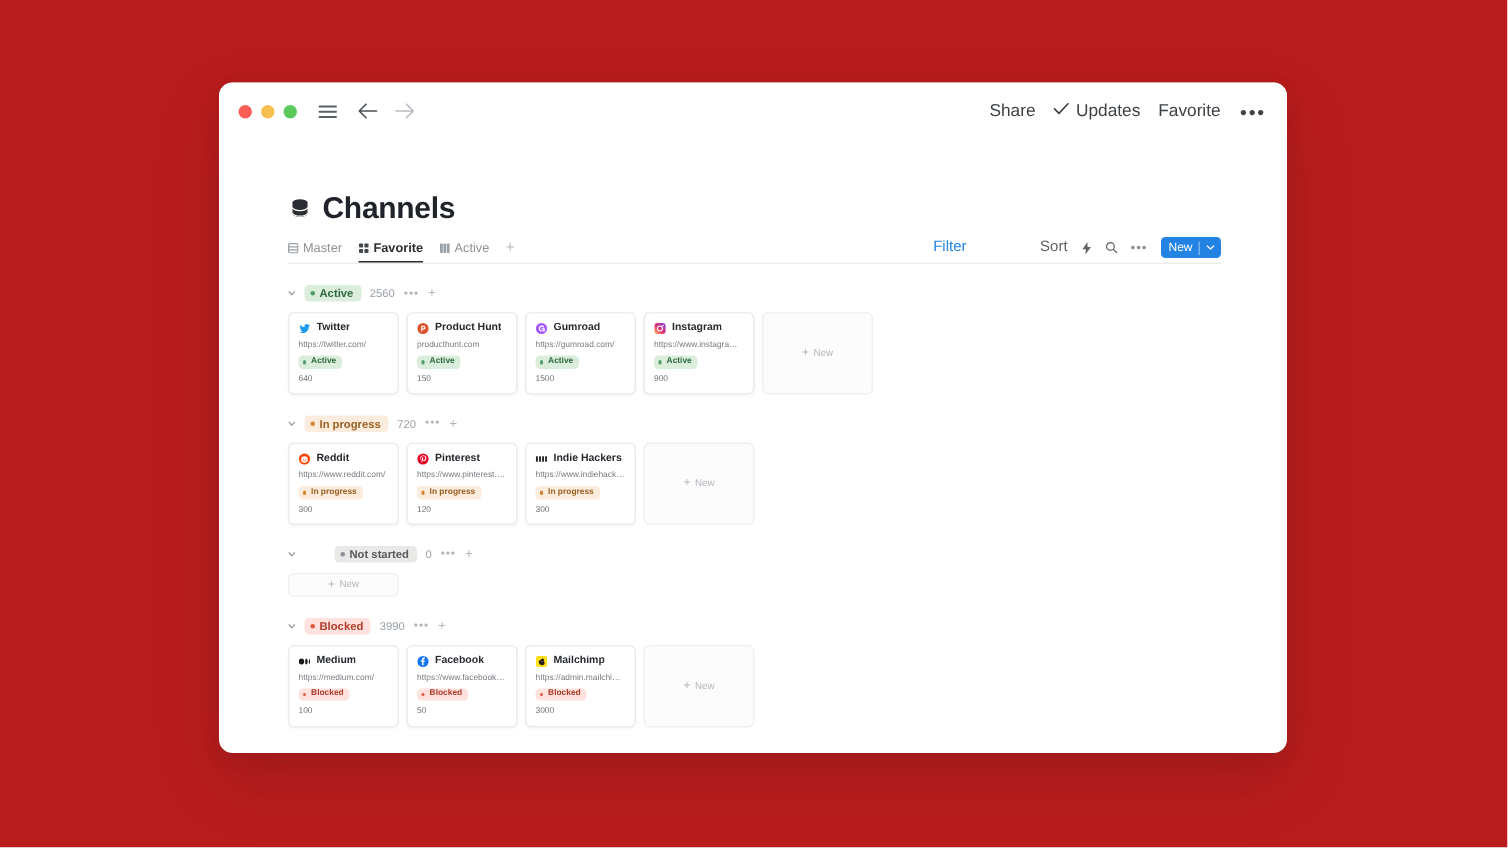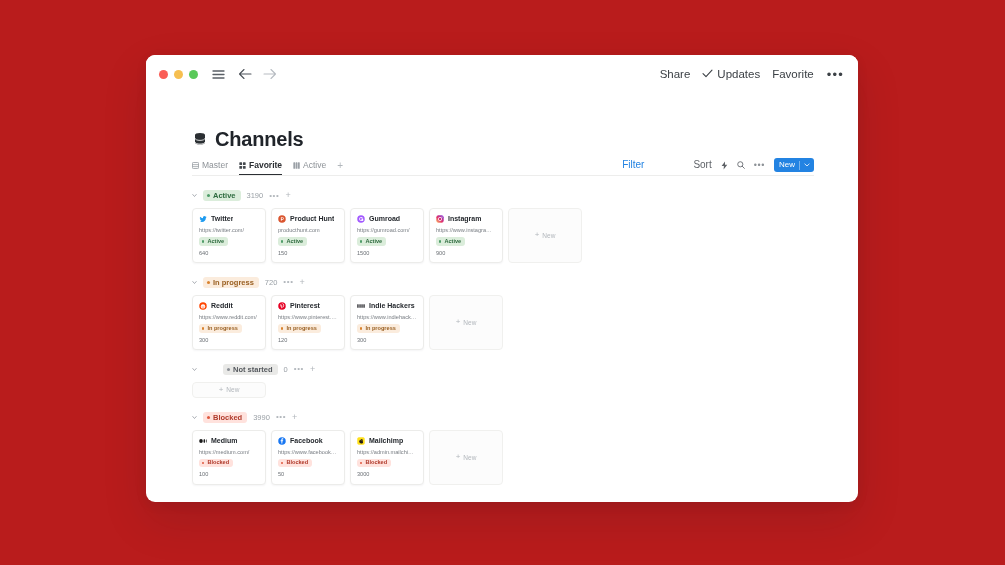--- a/index.html
+++ b/index.html
@@ -474,21 +474,21 @@
               <div class="group-header">
                 <span class="caret">
                   <svg width="5" height="5" viewBox="0 0 6 6" fill="none">
                     <path d="M0.9 1.8L3 4.2 5.1 1.8" stroke="#9aa0a6" stroke-width="1" stroke-linecap="round" stroke-linejoin="round"></path>
                   </svg>
                 </span>
                 <span class="pill status-active">
                   <span class="pdot"></span>
                   <span>Active</span>
                 </span>
-                <span class="group-count">3190</span>
+                <span class="group-count">2560</span>
                 <span class="group-dots">•••</span>
                 <span class="group-add">+</span>
               </div>
               <div class="cards">
                 <div class="card">
                   <div class="card-title">
                     <span class="card-icon">
                       <svg width="8" height="8" viewBox="0 0 12 12">
                         <path d="M11.2 2.6c-.38.17-.79.28-1.22.33.44-.26.78-.68.94-1.18-.41.24-.87.42-1.35.52A2.13 2.13 0 0 0 5.94 4.2c0 .17.02.33.06.49A6.04 6.04 0 0 1 1.6 2.47a2.13 2.13 0 0 0 .66 2.84c-.35-.01-.68-.11-.96-.27v.03c0 1.03.73 1.89 1.71 2.09-.18.05-.37.07-.56.07-.14 0-.27-.01-.4-.04a2.13 2.13 0 0 0 1.99 1.48A4.28 4.28 0 0 1 .9 9.56c.95.61 2.08.96 3.29.96 3.95 0 6.11-3.27 6.11-6.11l-.01-.28c.42-.3.78-.68 1.07-1.11z" fill="#1d9bf0"></path>
                       </svg>

